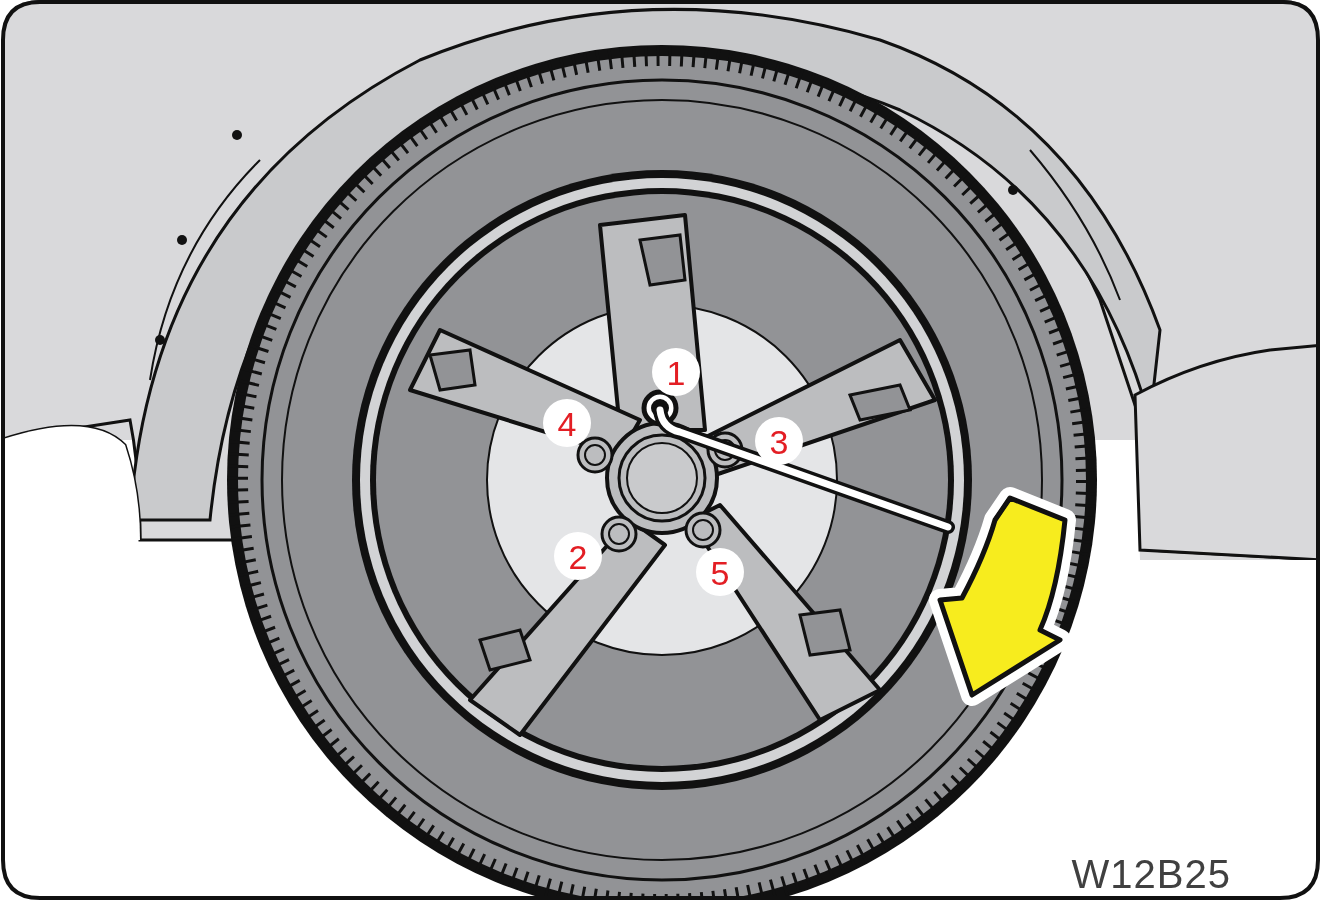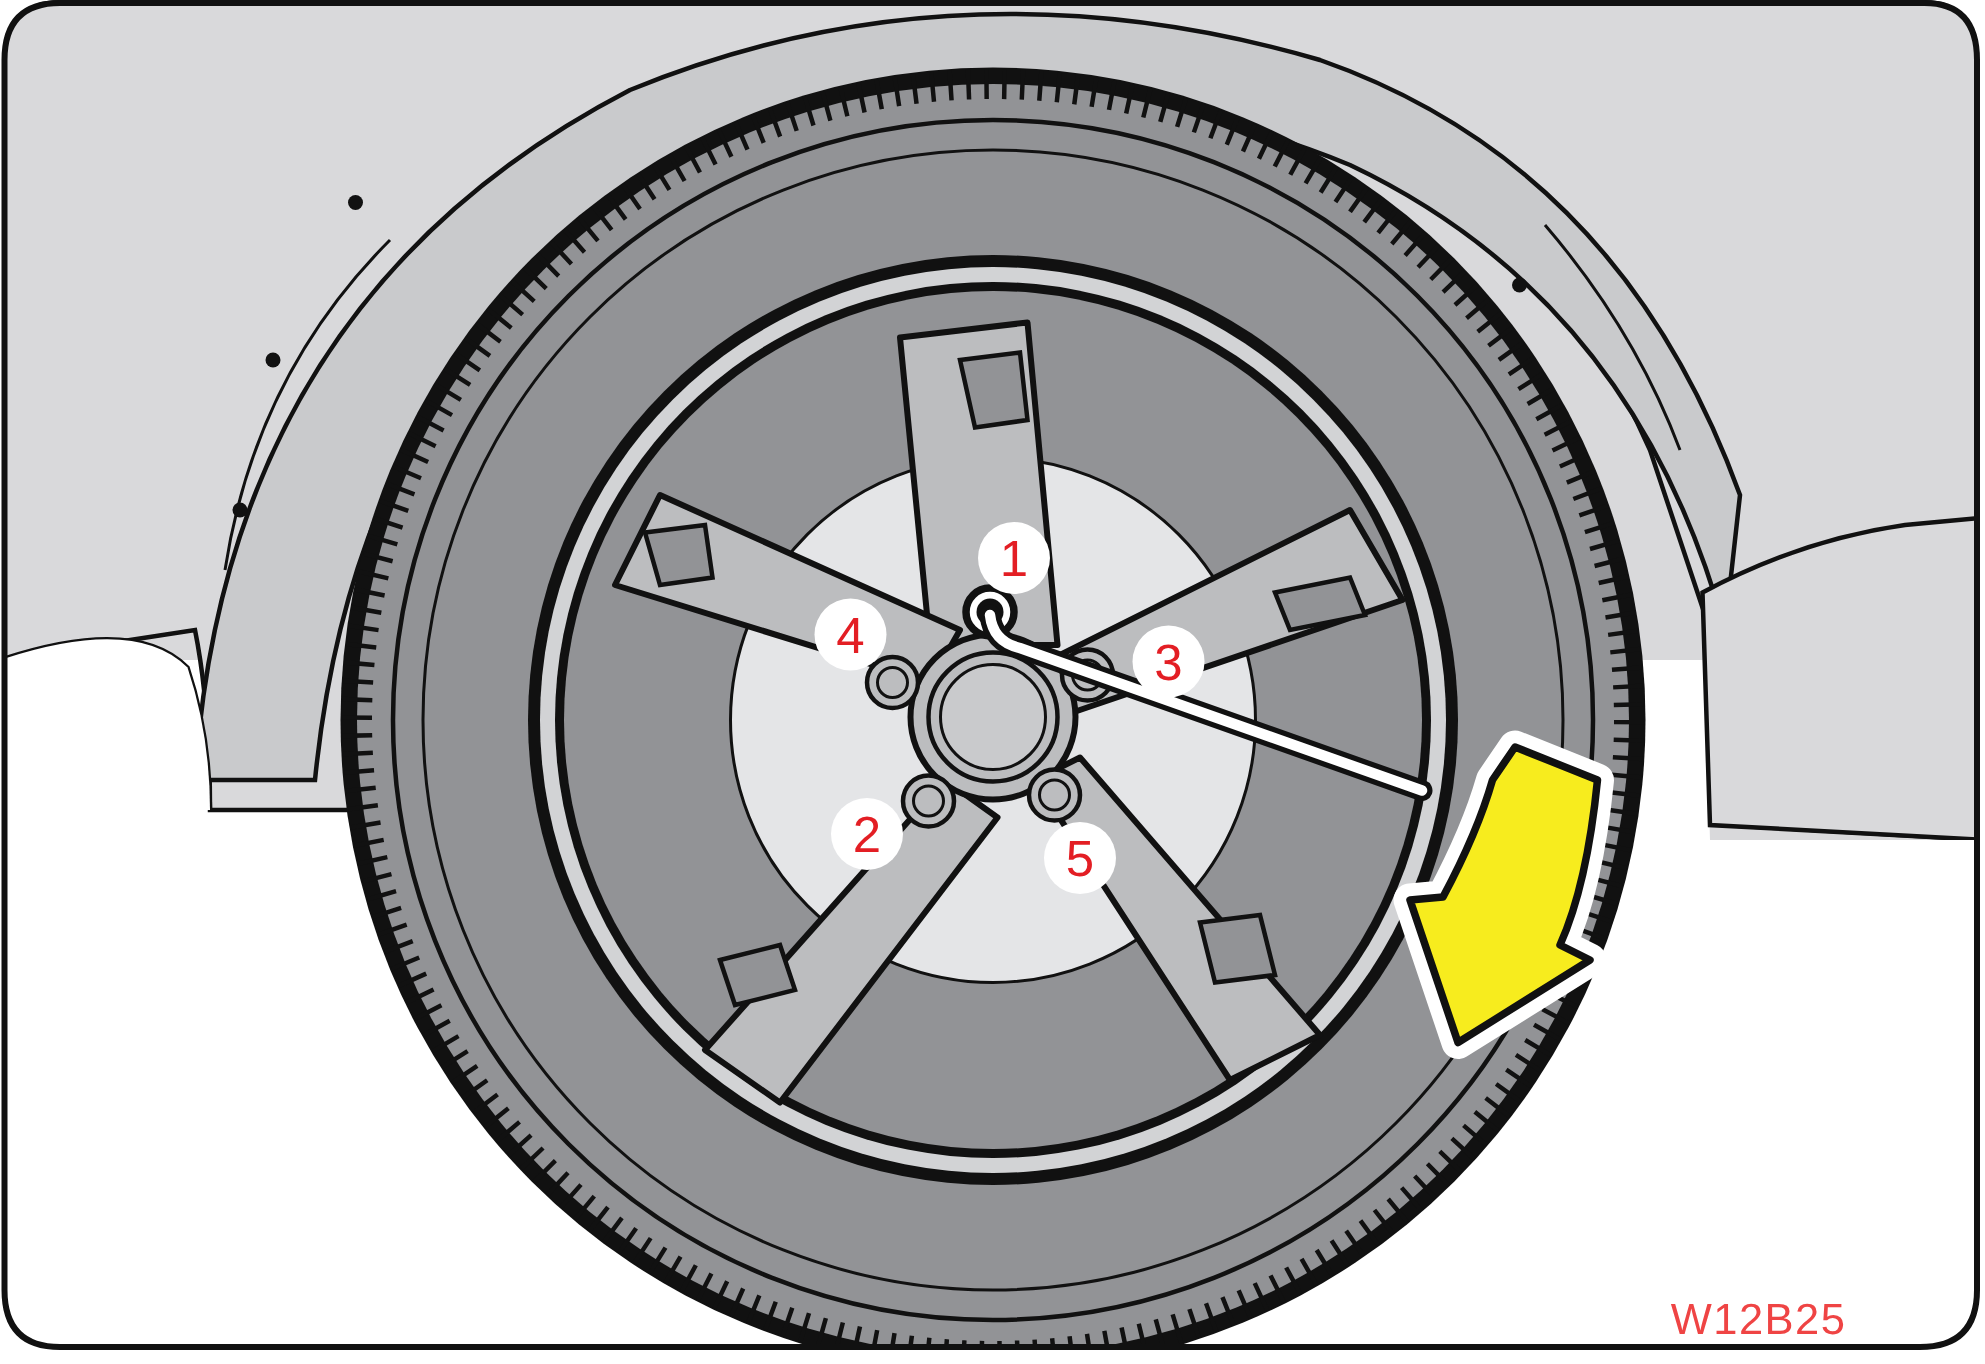--- a/index.html
+++ b/index.html
@@ -1,20 +1,20 @@
 <!DOCTYPE html>
 <html><head>
 <meta charset="utf-8">
 <style>
   html, body { margin:0; padding:0; background:#ffffff; }
   body { width:1323px; height:909px; overflow:hidden; position:relative; font-family:"Liberation Sans", sans-serif; }
   .frame { position:absolute; left:0; top:0; width:1323px; height:909px; }
   svg { display:block; }
   .lug-label { font-family:"Liberation Sans", sans-serif; font-size:34px; fill:#e31e24; text-anchor:middle; dominant-baseline:central; }
-  .code-label { position:absolute; right:92px; bottom:12px; font-family:"Liberation Sans", sans-serif; font-size:29px; color:#ef4444; letter-spacing:1px; }
+  .code-label { position:absolute; right:92px; bottom:12px; font-family:"Liberation Sans", sans-serif; font-size:40px; color:#404040; letter-spacing:1px; }
   .tire-text { font-family:"Liberation Sans", sans-serif; font-size:13px; fill:#6e6f72; font-weight:bold; }
 </style>
 </head>
 <body>
 
 <div class="frame">
 <svg width="1323" height="909" viewBox="0 0 1323 909">
   <defs>
     <clipPath id="frameclip">
       <path d="M40,0 H1283 Q1318,0 1318,40 V860 Q1318,900 1280,900 H40 Q3,900 3,860 V40 Q3,0 40,0 Z"></path>

